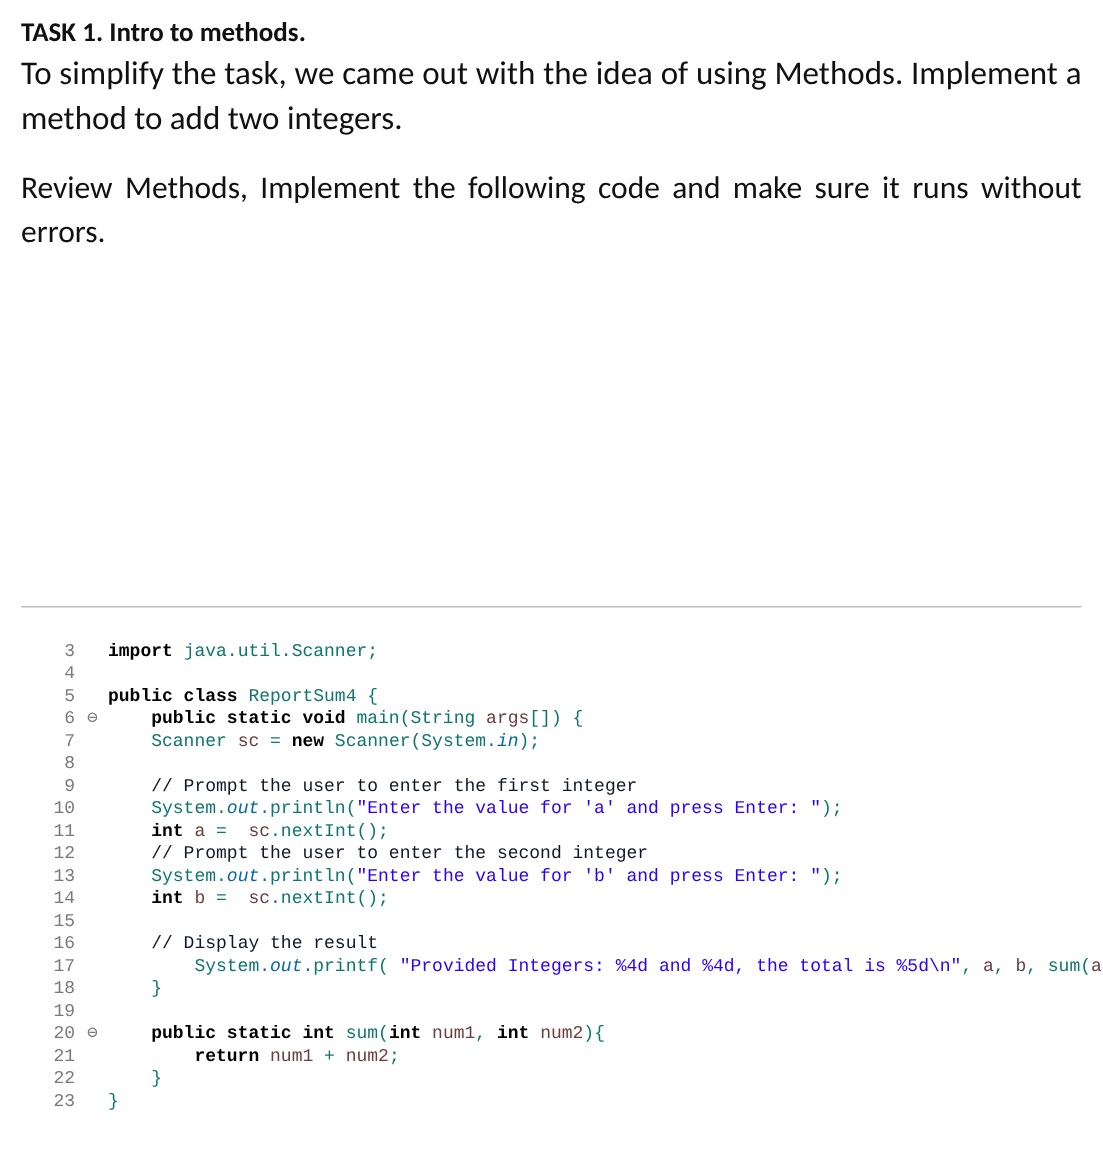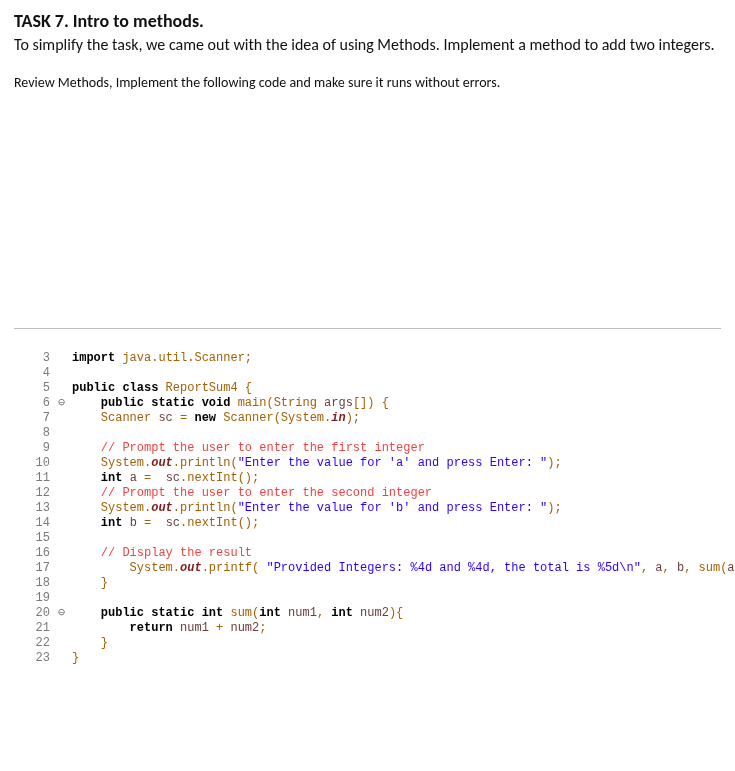--- a/index.html
+++ b/index.html
@@ -12,27 +12,27 @@
   }
   .page {
     padding: 10px 14px 18px 14px;
   }
   .task-heading {
     font-size: 18px;
     font-weight: 700;
     margin: 0 0 2px 0;
   }
   .task-para {
-    font-size: 16px;
+    font-size: 22px;
     line-height: 1.35;
     margin: 0 0 18px 0;
     text-align: justify;
   }
   .task-review {
-    font-size: 14px;
+    font-size: 21px;
     line-height: 1.35;
     margin: 0 0 6px 0;
     text-align: justify;
   }
   .gap {
     height: 230px;
   }
   .divider {
     height: 1px;
     background: #bcbcbc;
@@ -60,32 +60,32 @@
   .fold {
     width: 10px;
     flex: 0 0 auto;
     color: #7a7a7a;
     padding-right: 4px;
   }
   .code {
     flex: 1 1 auto;
   }
   .kw   { color: #000000; font-weight: bold; }   
-  .com  { color: #ef4444; }                        
+  .com  { color: #0f172a; }                        
   .str  { color: #2a00ff; }                        
-  .stat { font-style: italic; color: #7f1d1d; font-weight: bold; }    
-  .plain{ color: #a16207; }
+  .stat { font-style: italic; color: #0369a1; }    
+  .plain{ color: #0f766e; }
   .arg  { color: #6a3e3e; text-align: right; }                        
 </style>
 </head>
 <body>
 
 <div class="page">
 
-  <div class="task-heading">TASK 7. Intro to methods.</div>
+  <div class="task-heading">TASK 1. Intro to methods.</div>
   <div class="task-para">To simplify the task, we came out with the idea of using Methods. Implement a method to add two integers.</div>
   <div class="task-review">Review Methods, Implement the following code and make sure it runs without errors.</div>
 
   <div class="gap"></div>
   <div class="divider"></div>
 
   <div class="code-area" id="code-area"><div class="code-row"><span class="ln">3</span><span class="fold"></span><span class="code"><span class="kw">import</span><span class="plain"> java.util.Scanner;</span></span></div><div class="code-row"><span class="ln">4</span><span class="fold"></span><span class="code"></span></div><div class="code-row"><span class="ln">5</span><span class="fold"></span><span class="code"><span class="kw">public class</span><span class="plain"> ReportSum4 {</span></span></div><div class="code-row"><span class="ln">6</span><span class="fold">⊖</span><span class="code"><span class="plain">    </span><span class="kw">public static void</span><span class="plain"> main(String </span><span class="arg">args</span><span class="plain">[]) {</span></span></div><div class="code-row"><span class="ln">7</span><span class="fold"></span><span class="code"><span class="plain">    Scanner </span><span class="arg">sc</span><span class="plain"> = </span><span class="kw">new</span><span class="plain"> Scanner(System.</span><span class="stat">in</span><span class="plain">);</span></span></div><div class="code-row"><span class="ln">8</span><span class="fold"></span><span class="code"></span></div><div class="code-row"><span class="ln">9</span><span class="fold"></span><span class="code"><span class="plain">    </span><span class="com">// Prompt the user to enter the first integer</span></span></div><div class="code-row"><span class="ln">10</span><span class="fold"></span><span class="code"><span class="plain">    System.</span><span class="stat">out</span><span class="plain">.println(</span><span class="str">"Enter the value for 'a' and press Enter: "</span><span class="plain">);</span></span></div><div class="code-row"><span class="ln">11</span><span class="fold"></span><span class="code"><span class="plain">    </span><span class="kw">int</span><span class="plain"> </span><span class="arg">a</span><span class="plain"> =  </span><span class="arg">sc</span><span class="plain">.nextInt();</span></span></div><div class="code-row"><span class="ln">12</span><span class="fold"></span><span class="code"><span class="plain">    </span><span class="com">// Prompt the user to enter the second integer</span></span></div><div class="code-row"><span class="ln">13</span><span class="fold"></span><span class="code"><span class="plain">    System.</span><span class="stat">out</span><span class="plain">.println(</span><span class="str">"Enter the value for 'b' and press Enter: "</span><span class="plain">);</span></span></div><div class="code-row"><span class="ln">14</span><span class="fold"></span><span class="code"><span class="plain">    </span><span class="kw">int</span><span class="plain"> </span><span class="arg">b</span><span class="plain"> =  </span><span class="arg">sc</span><span class="plain">.nextInt();</span></span></div><div class="code-row"><span class="ln">15</span><span class="fold"></span><span class="code"></span></div><div class="code-row"><span class="ln">16</span><span class="fold"></span><span class="code"><span class="plain">    </span><span class="com">// Display the result</span></span></div><div class="code-row"><span class="ln">17</span><span class="fold"></span><span class="code"><span class="plain">        System.</span><span class="stat">out</span><span class="plain">.printf( </span><span class="str">"Provided Integers: %4d and %4d, the total is %5d\n"</span><span class="plain">, </span><span class="arg">a</span><span class="plain">, </span><span class="arg">b</span><span class="plain">, </span><span class="plain">sum</span><span class="plain">(</span><span class="arg">a</span><span class="plain">, </span></span></div><div class="code-row"><span class="ln">18</span><span class="fold"></span><span class="code"><span class="plain">    }</span></span></div><div class="code-row"><span class="ln">19</span><span class="fold"></span><span class="code"></span></div><div class="code-row"><span class="ln">20</span><span class="fold">⊖</span><span class="code"><span class="plain">    </span><span class="kw">public static int</span><span class="plain"> sum(</span><span class="kw">int</span><span class="plain"> </span><span class="arg">num1</span><span class="plain">, </span><span class="kw">int</span><span class="plain"> </span><span class="arg">num2</span><span class="plain">){</span></span></div><div class="code-row"><span class="ln">21</span><span class="fold"></span><span class="code"><span class="plain">        </span><span class="kw">return</span><span class="plain"> </span><span class="arg">num1</span><span class="plain"> + </span><span class="arg">num2</span><span class="plain">;</span></span></div><div class="code-row"><span class="ln">22</span><span class="fold"></span><span class="code"><span class="plain">    }</span></span></div><div class="code-row"><span class="ln">23</span><span class="fold"></span><span class="code"><span class="plain">}</span></span></div></div>
 
 </div>
 

